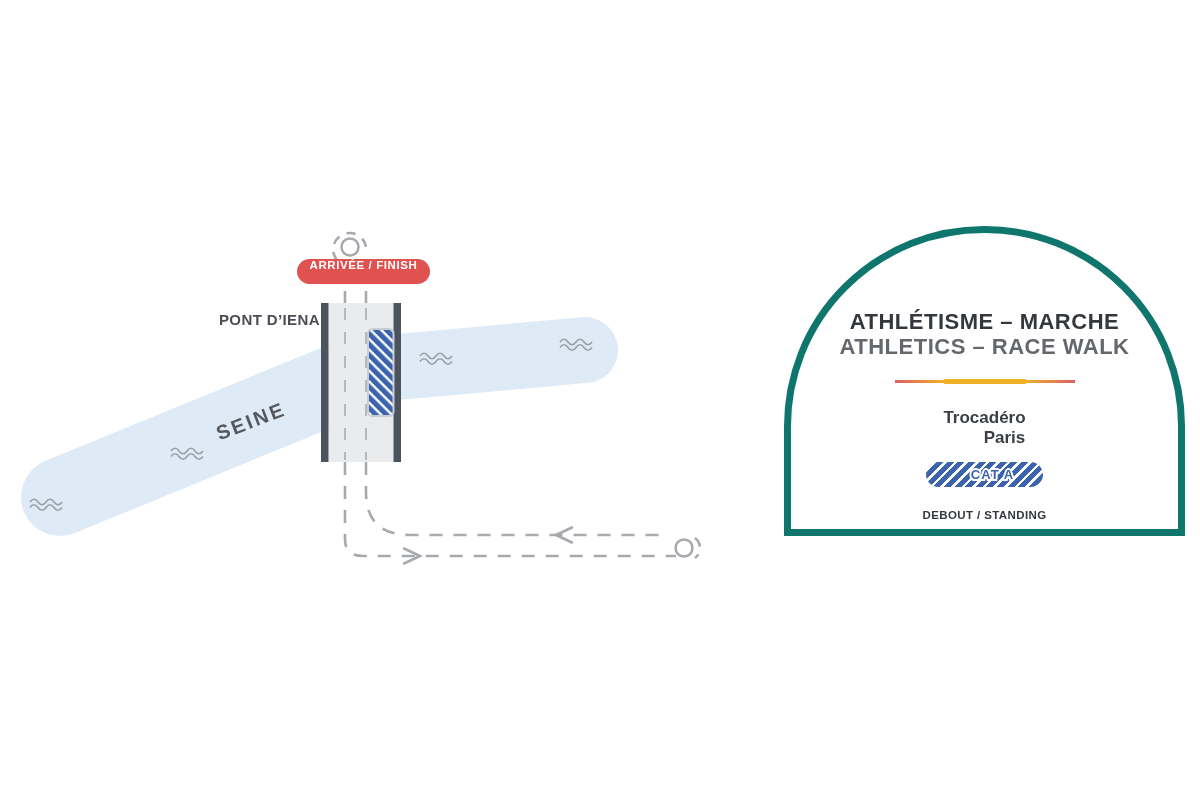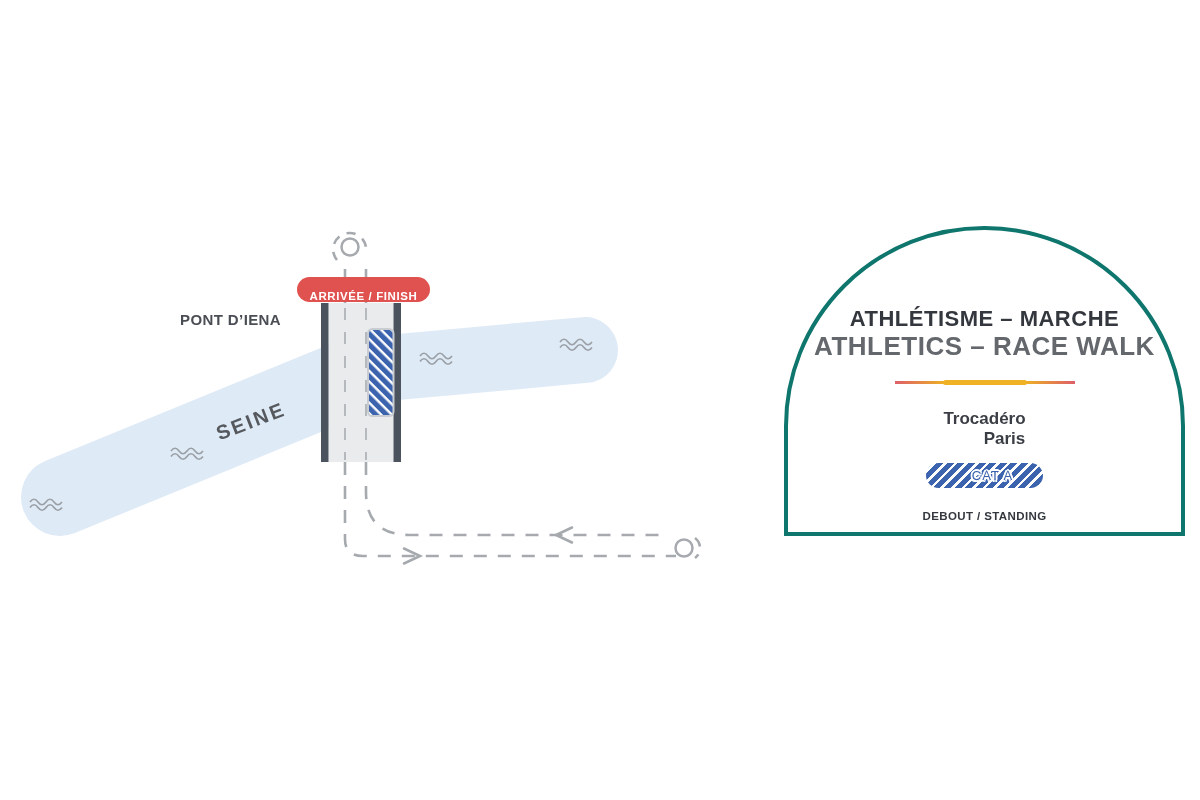--- a/index.html
+++ b/index.html
@@ -5,64 +5,64 @@
   html,body{margin:0;padding:0;background:#fff;}
   .canvas{
     position:relative;width:1200px;height:800px;overflow:hidden;background:#fff;
     font-family:"Liberation Sans","DejaVu Sans",sans-serif;
   }
   .abs{position:absolute;}
   svg{display:block;}
 
   
   .finish-badge{
-    left:297px;top:277px;width:133px;height:25px;
+    left:297px;top:259px;width:133px;height:25px;
     background:#e0524f;border-radius:12.5px;
     color:#fff;font-size:11.5px;font-weight:700;letter-spacing:.6px;
-    display:flex;align-items:flex-end;justify-content:center;
+    display:flex;align-items:flex-start;justify-content:center;
     z-index:5;
   }
   .bridge-label{
-    left:180px;top:311px;width:140px;
+    left:180px;top:311px;width:140px;text-align:right;
     color:#4a4e54;font-size:15px;font-weight:800;letter-spacing:.4px;
     z-index:4;
   }
   .river-label{
     left:203px;top:410px;width:96px;text-align:center;
     color:#55595e;font-size:20px;font-weight:800;letter-spacing:2.5px;
     transform:rotate(-21deg);
     z-index:4;
   }
 
   
   .arch{
     left:784px;top:226px;width:401px;height:310px;box-sizing:border-box;
-    border:4px solid #0f766e;border-radius:200px 200px 0 0;
+    border:7px solid #0f766e;border-radius:200px 200px 0 0;
     display:flex;flex-direction:column;align-items:center;
   }
   .arch .title-fr{margin-top:78px;color:#34383e;font-size:22px;font-weight:800;letter-spacing:.5px;line-height:1.0;}
-  .arch .title-en{margin-top:3px;color:#64686d;font-size:26px;font-weight:800;letter-spacing:.5px;line-height:1.0;}
+  .arch .title-en{margin-top:3px;color:#64686d;font-size:22px;font-weight:800;letter-spacing:.5px;line-height:1.0;}
   .divider-wrap{position:relative;margin-top:21px;width:180px;height:5px;}
   .divider-line{
     position:absolute;left:0;top:1px;width:180px;height:3px;
     background:linear-gradient(90deg,#dd5f68 0%,#eeb224 28%,#eeb224 72%,#dd5f68 100%);
   }
   .divider-center{
     position:absolute;left:48px;top:0;width:84px;height:5px;background:#eeb224;border-radius:2.5px;
   }
   .venue{margin-top:24px;color:#3a3e44;font-size:17px;font-weight:800;line-height:1.2;}
   .city{color:#3a3e44;font-size:17px;font-weight:800;line-height:1.2;padding-left:40px;}
   .cat-badge{
     margin-top:13px;width:117px;height:25px;border-radius:12.5px;
     background:repeating-linear-gradient(135deg,#3c64ae 0px,#3c64ae 5px,#ffffff 5px,#ffffff 7.5px);
     background-color:#3c64ae;
     display:flex;align-items:center;justify-content:center;
   }
   .cat-badge span{
-    color:#3c64ae;font-size:13px;font-weight:400;letter-spacing:1px;
+    color:#3c64ae;font-size:13px;font-weight:700;letter-spacing:1px;
     text-shadow:-1.5px -1.5px 0 #fff,1.5px -1.5px 0 #fff,-1.5px 1.5px 0 #fff,1.5px 1.5px 0 #fff,
                  0 -1.8px 0 #fff,0 1.8px 0 #fff,-1.8px 0 0 #fff,1.8px 0 0 #fff;
     margin-left:16px;
   }
   .cat-note{margin-top:22px;color:#34383e;font-size:11.5px;font-weight:800;letter-spacing:.4px;}
 </style>
 </head>
 <body>
 
 <div class="canvas">

